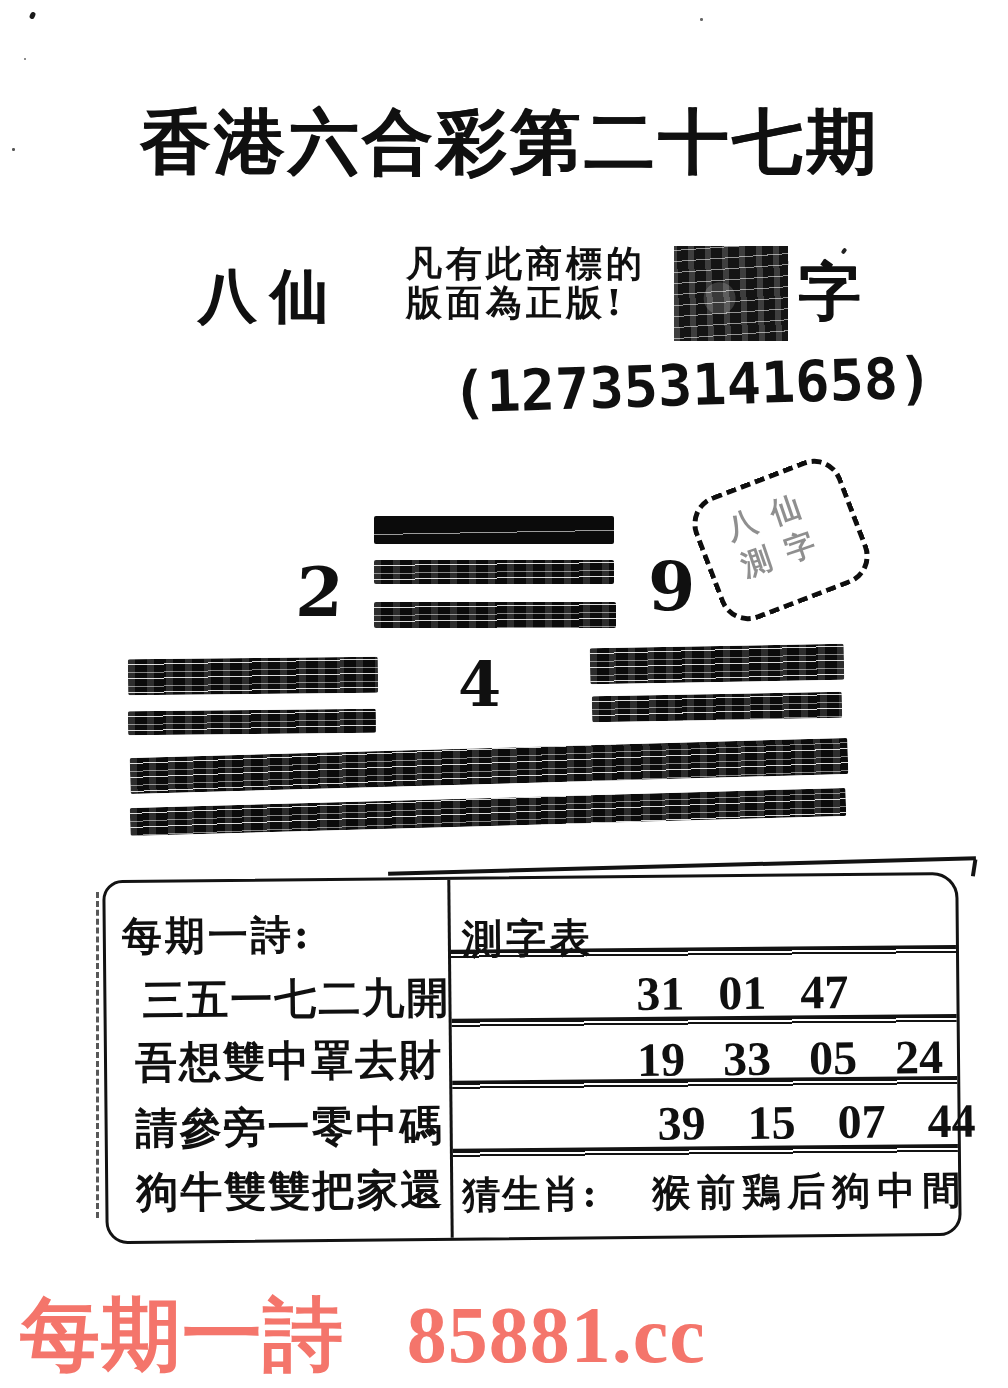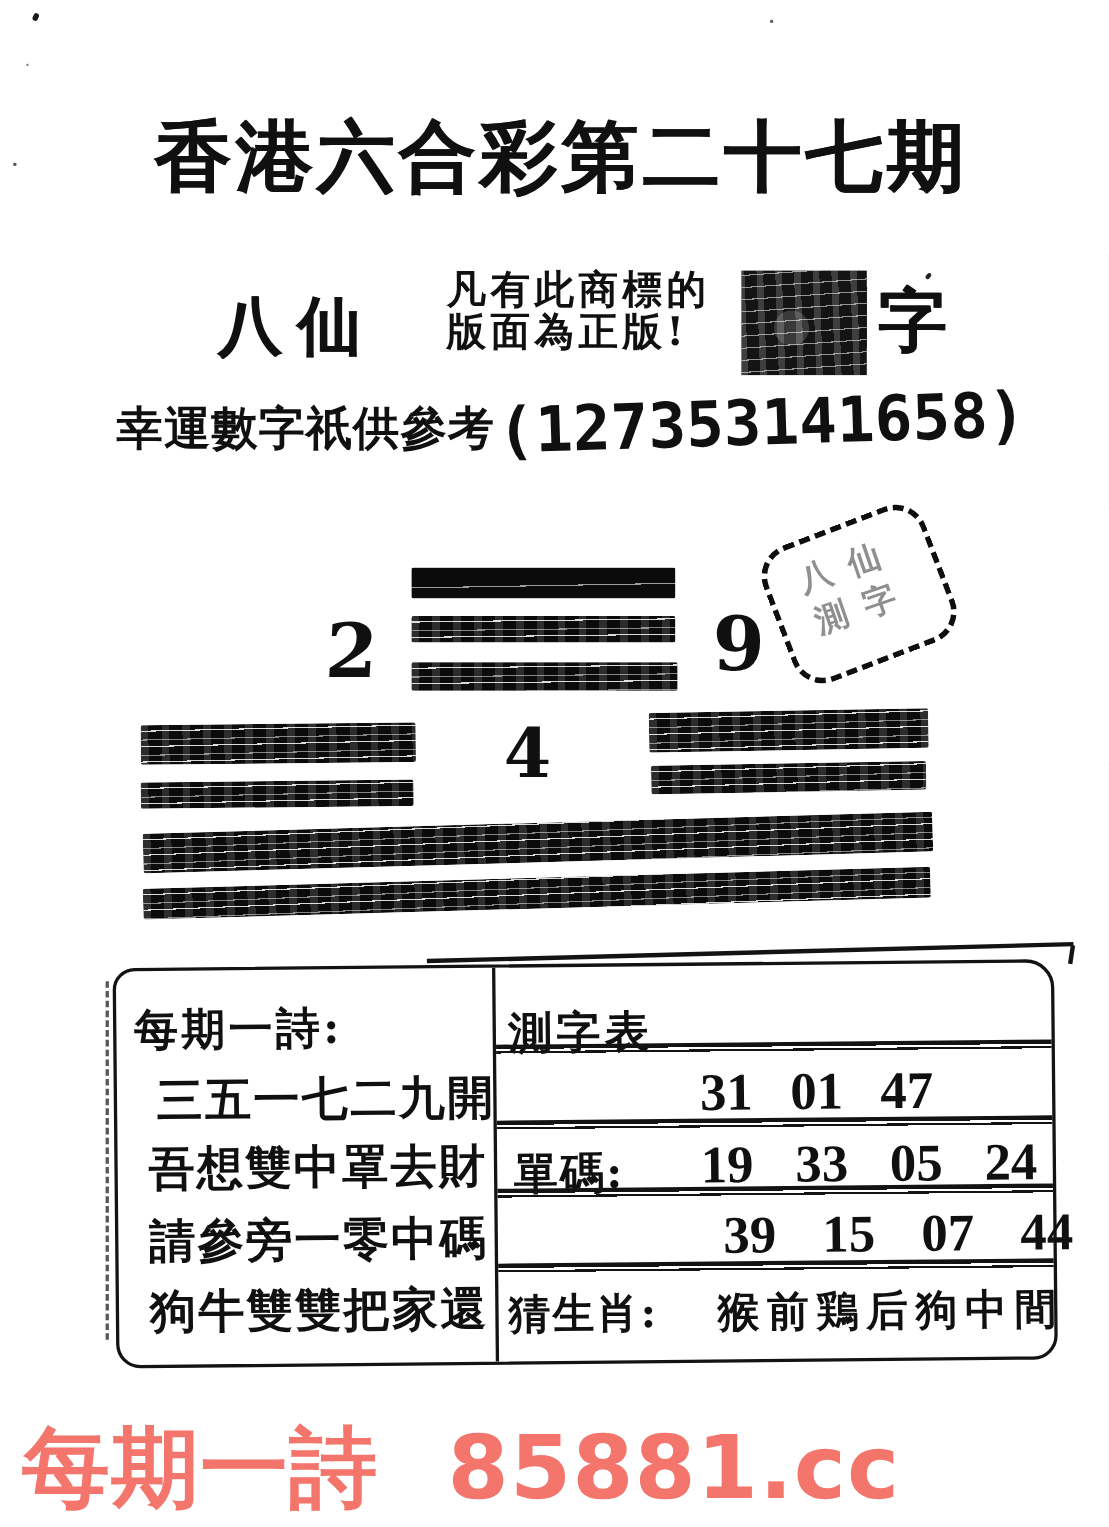--- a/index.html
+++ b/index.html
@@ -135,21 +135,21 @@
   .single-nums2  { left:550px; top:218px; word-spacing:30px; }
   .zodiac-label  { left:354px; top:290px; font-size:38px; }
   .zodiac-value  { left:544px; top:290px; font-size:38px; font-weight:700; letter-spacing:7px; }
 
   
   .footer {
     position:absolute; left:20px; top:1282px; font-size:80px; font-weight:800;
     color:#f4756b; font-family:"DejaVu Sans", sans-serif; white-space:nowrap;
     letter-spacing:1px;
   }
-  .footer .site-url { margin-left:34px; }
+  .footer .site-url { margin-left:34px;font-family:Liberation Serif, serif; }
 </style>
 </head>
 <body>
 
 <div class="page">
 
   <div class="speck s1"></div>
   <div class="speck s2"></div>
   <div class="speck s3"></div>
   <div class="speck s4"></div>
@@ -158,21 +158,20 @@
   <h1 class="title">香港六合彩第二十七期</h1>
 
   <div class="brand-name">八仙</div>
   <div class="notice">
     <div>凡有此商標的</div>
     <div>版面為正版!</div>
   </div>
   <div class="tm-text">測字</div>
   <div class="logo-block"></div>
 
-  <div class="lucky-label">幸運數字祇供參考</div>
   <div class="lucky-digits">(127353141658)</div>
 
   <div class="revealed-digit d2">2</div>
   <div class="bar ba1"></div>
   <div class="bar ba2"></div>
   <div class="bar ba3"></div>
   <div class="revealed-digit d9">9</div>
 
   <div class="stamp">
     <div class="stamp-line">八仙</div>
@@ -198,21 +197,20 @@
     <div class="cell poem-line pl2">吾想雙中罩去財</div>
     <div class="cell poem-line pl3">請參旁一零中碼</div>
     <div class="cell poem-line pl4">狗牛雙雙把家還</div>
 
     <div class="cell results-header">測字表</div>
     <div class="divider-h dh1"></div>
 
     <div class="cell row-nums special-nums">31 01 47</div>
     <div class="divider-h dh2"></div>
 
-    <div class="cell row-label single-label">單碼:</div>
     <div class="cell row-nums single-nums1">19 33 05 24</div>
     <div class="divider-h dh3"></div>
 
     <div class="cell row-nums single-nums2">39 15 07 44</div>
     <div class="divider-h dh4"></div>
 
     <div class="cell row-label zodiac-label">猜生肖:</div>
     <div class="cell zodiac-value">猴前鶏后狗中間</div>
   </div>
 

